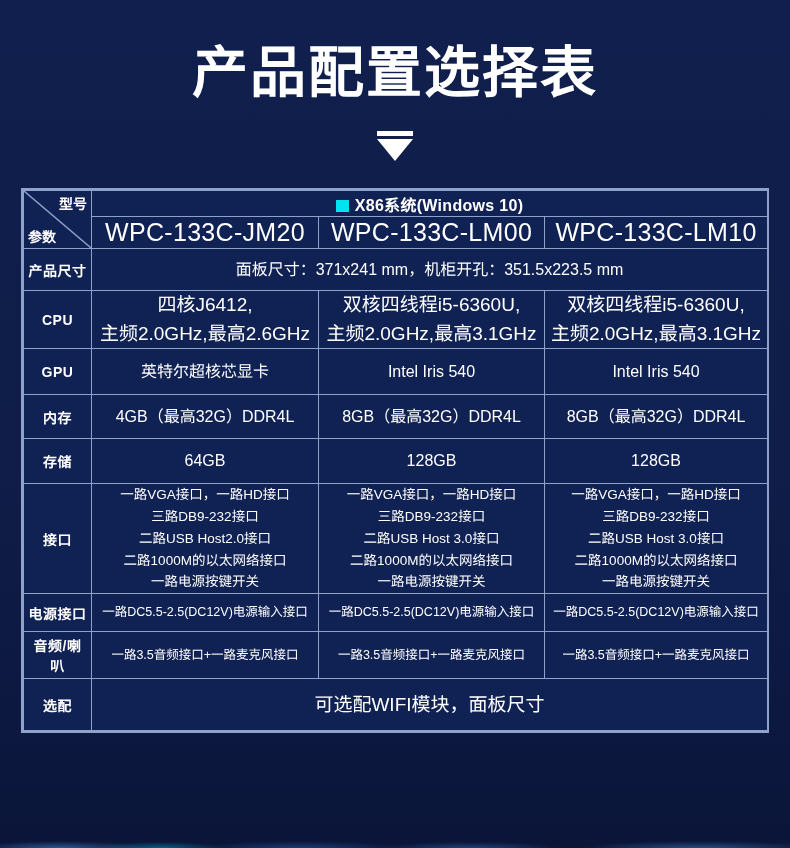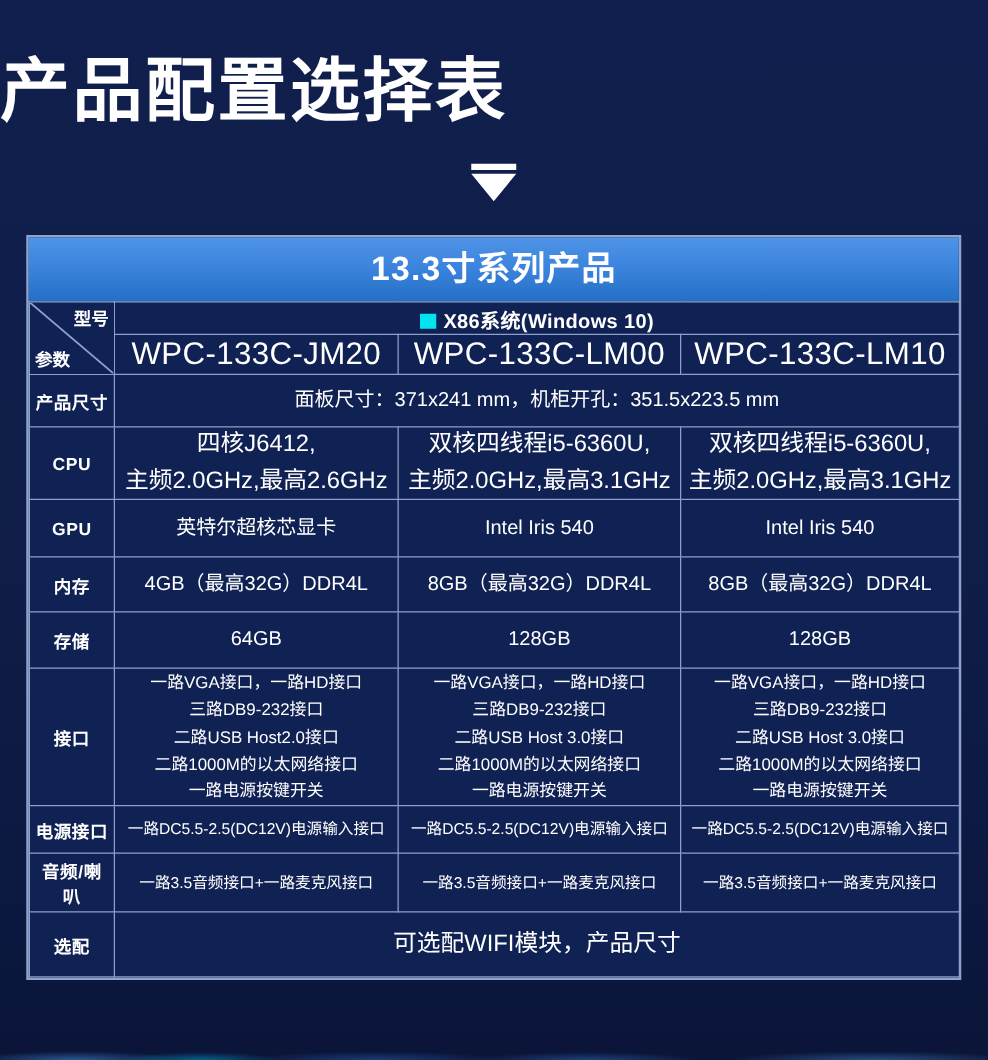--- a/index.html
+++ b/index.html
@@ -39,21 +39,21 @@
       radial-gradient(ellipse 170px 10px at 700px 14px, rgba(90,180,255,0.35), rgba(90,180,255,0) 70%);
     pointer-events: none;
   }
 
   
   #page-title {
     position: absolute;
     top: 44px;
     left: 0;
     width: 790px;
-    text-align: left;
+    text-align: center;
     color: #ffffff;
     font-size: 56px;
     font-weight: bold;
     letter-spacing: 2px;
     line-height: 1.05;
     white-space: nowrap;
   }
 
   #title-arrow {
     position: absolute;
@@ -214,21 +214,20 @@
 
   <div id="page-title">产品配置选择表</div>
 
   <div id="title-arrow">
     <div class="bar"></div>
     <div class="tri"></div>
   </div>
 
   <div id="spec-table">
 
-    <div id="series-banner">13.3寸系列产品</div>
 
     <table class="grid">
       <colgroup>
         <col style="width:68px">
         <col style="width:227px">
         <col style="width:226px">
         <col style="width:223px">
       </colgroup>
       <tbody>
 
@@ -327,21 +326,21 @@
 
         <tr class="h-aud">
           <td class="rowlabel">音频/喇叭</td>
           <td class="val small">一路3.5音频接口+一路麦克风接口</td>
           <td class="val small">一路3.5音频接口+一路麦克风接口</td>
           <td class="val small">一路3.5音频接口+一路麦克风接口</td>
         </tr>
 
         <tr class="h-opt">
           <td class="rowlabel">选配</td>
-          <td class="val" colspan="3">可选配WIFI模块，产品尺寸</td>
+          <td class="val" colspan="3">可选配WIFI模块，面板尺寸</td>
         </tr>
 
       </tbody>
     </table>
   </div>
 
   <div id="bottom-glow"></div>
 </div>
 
 </body></html>

